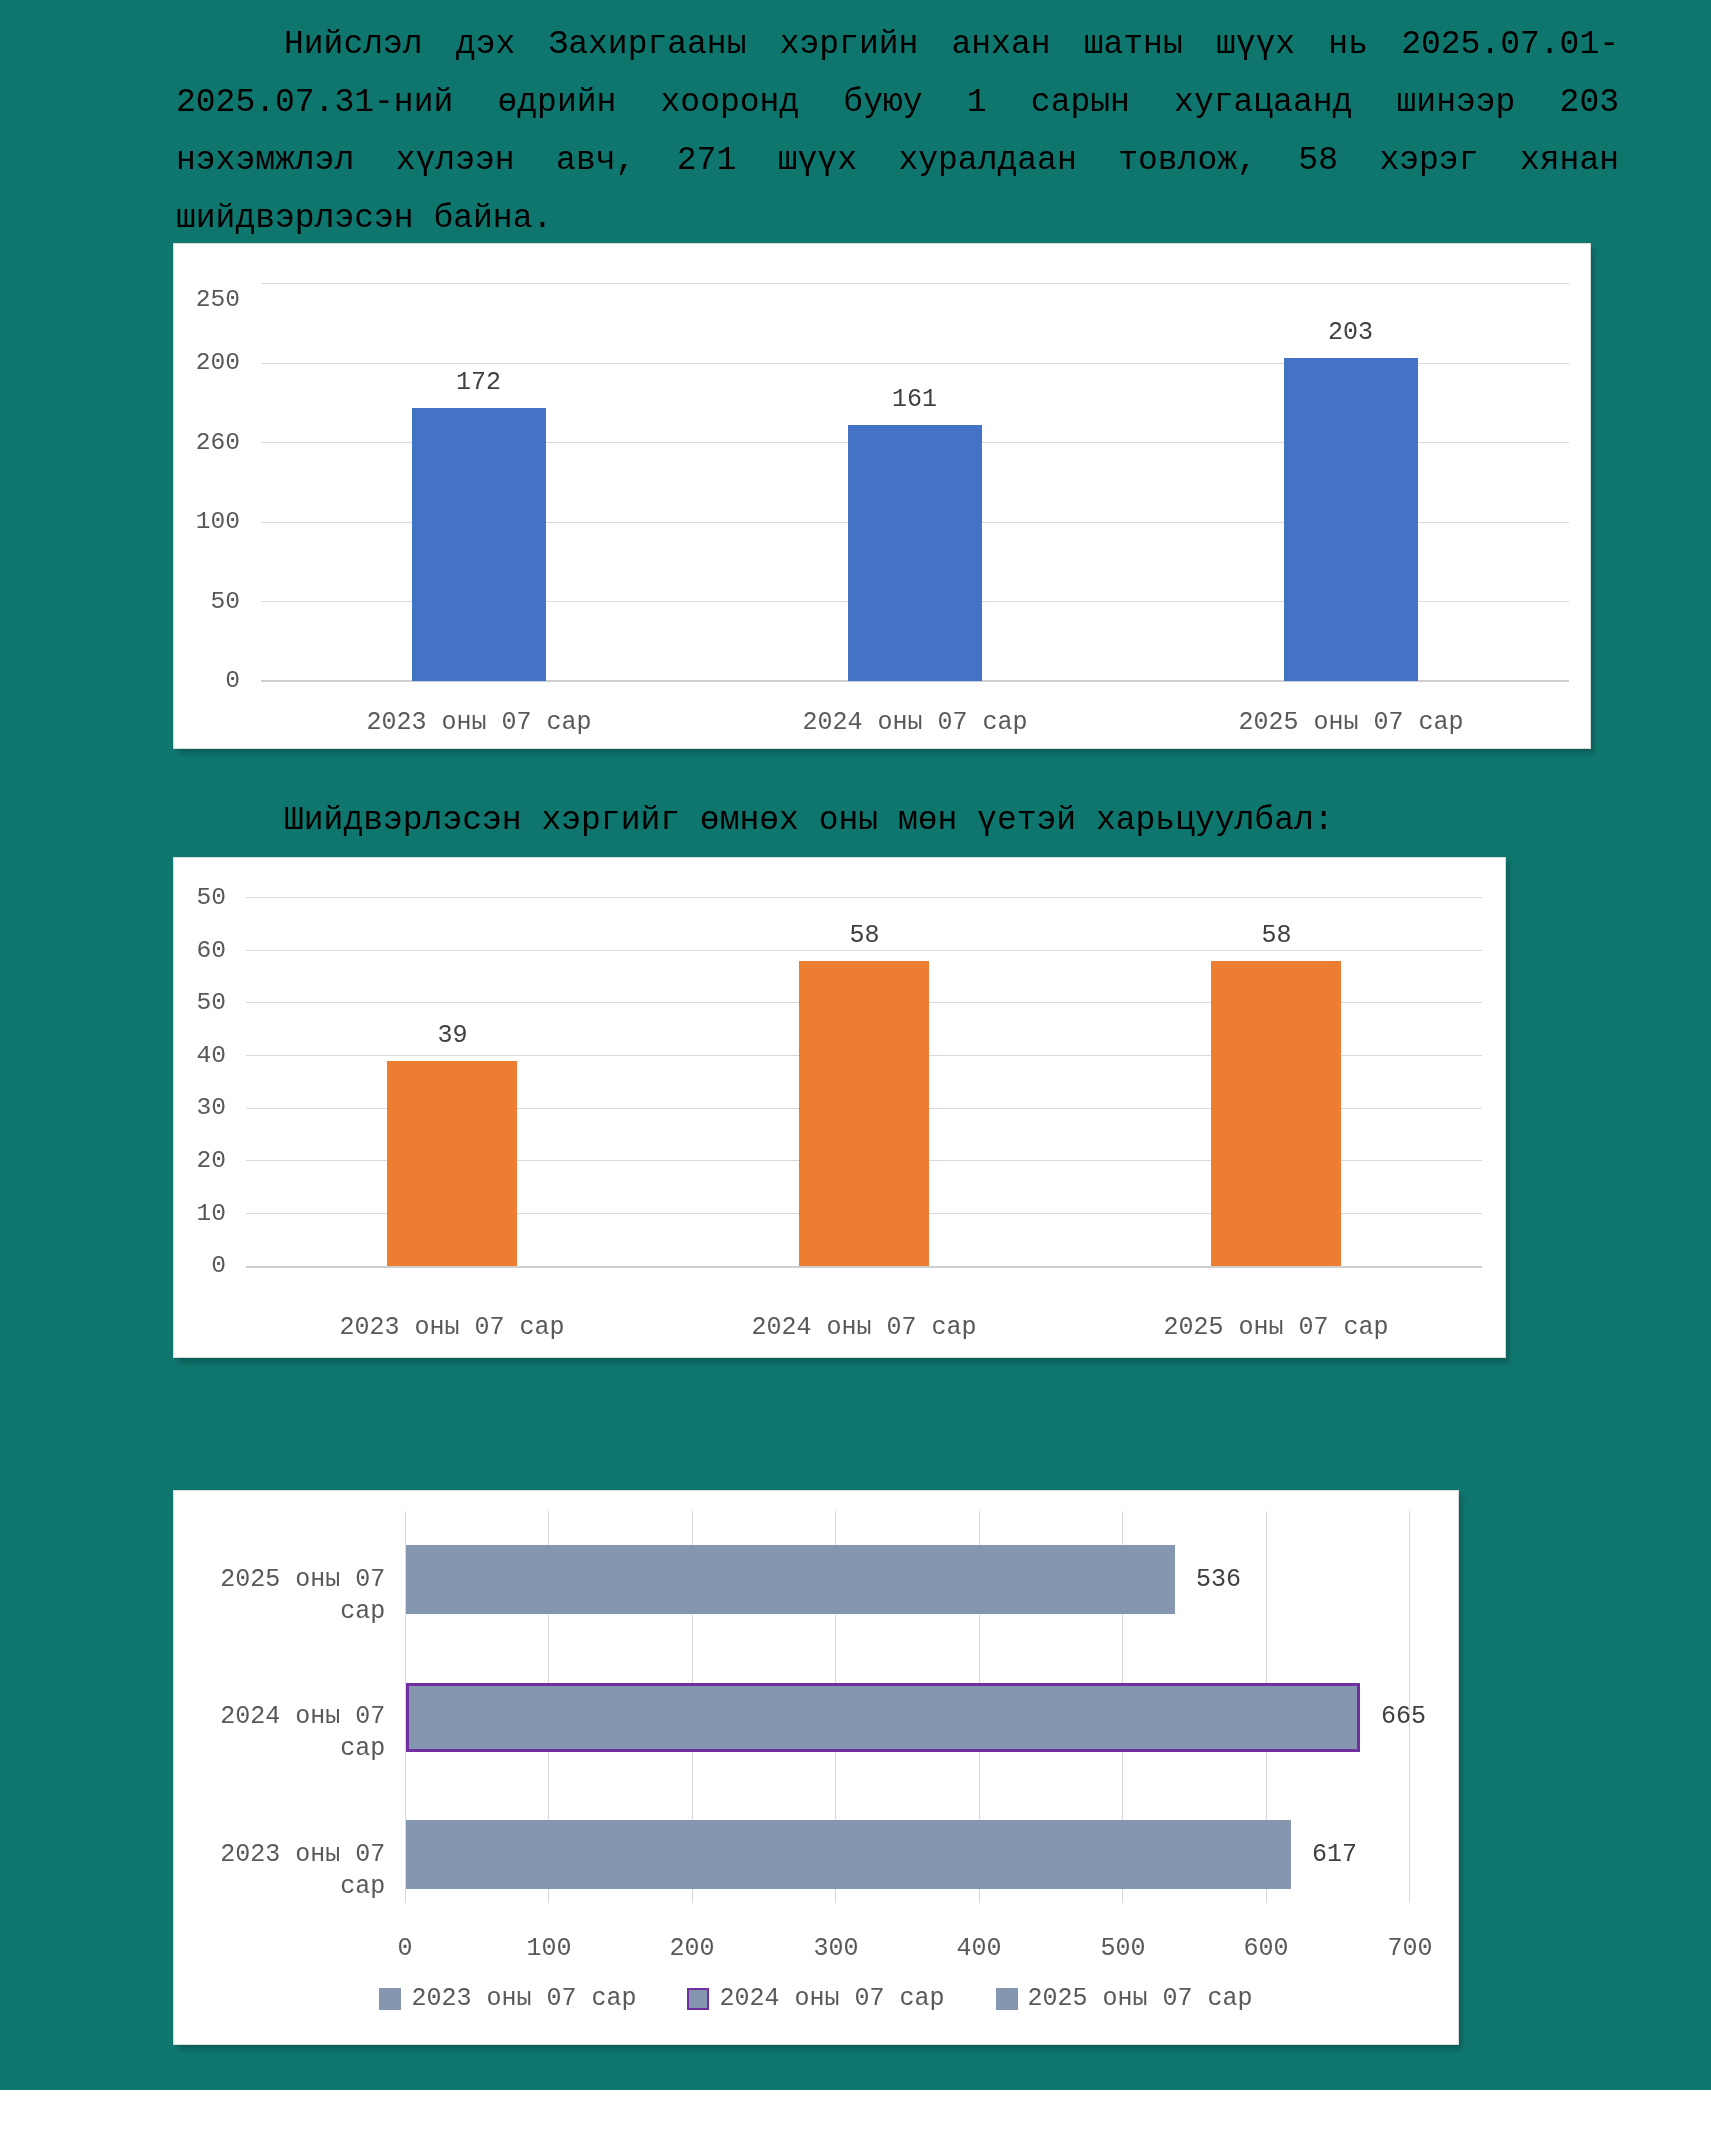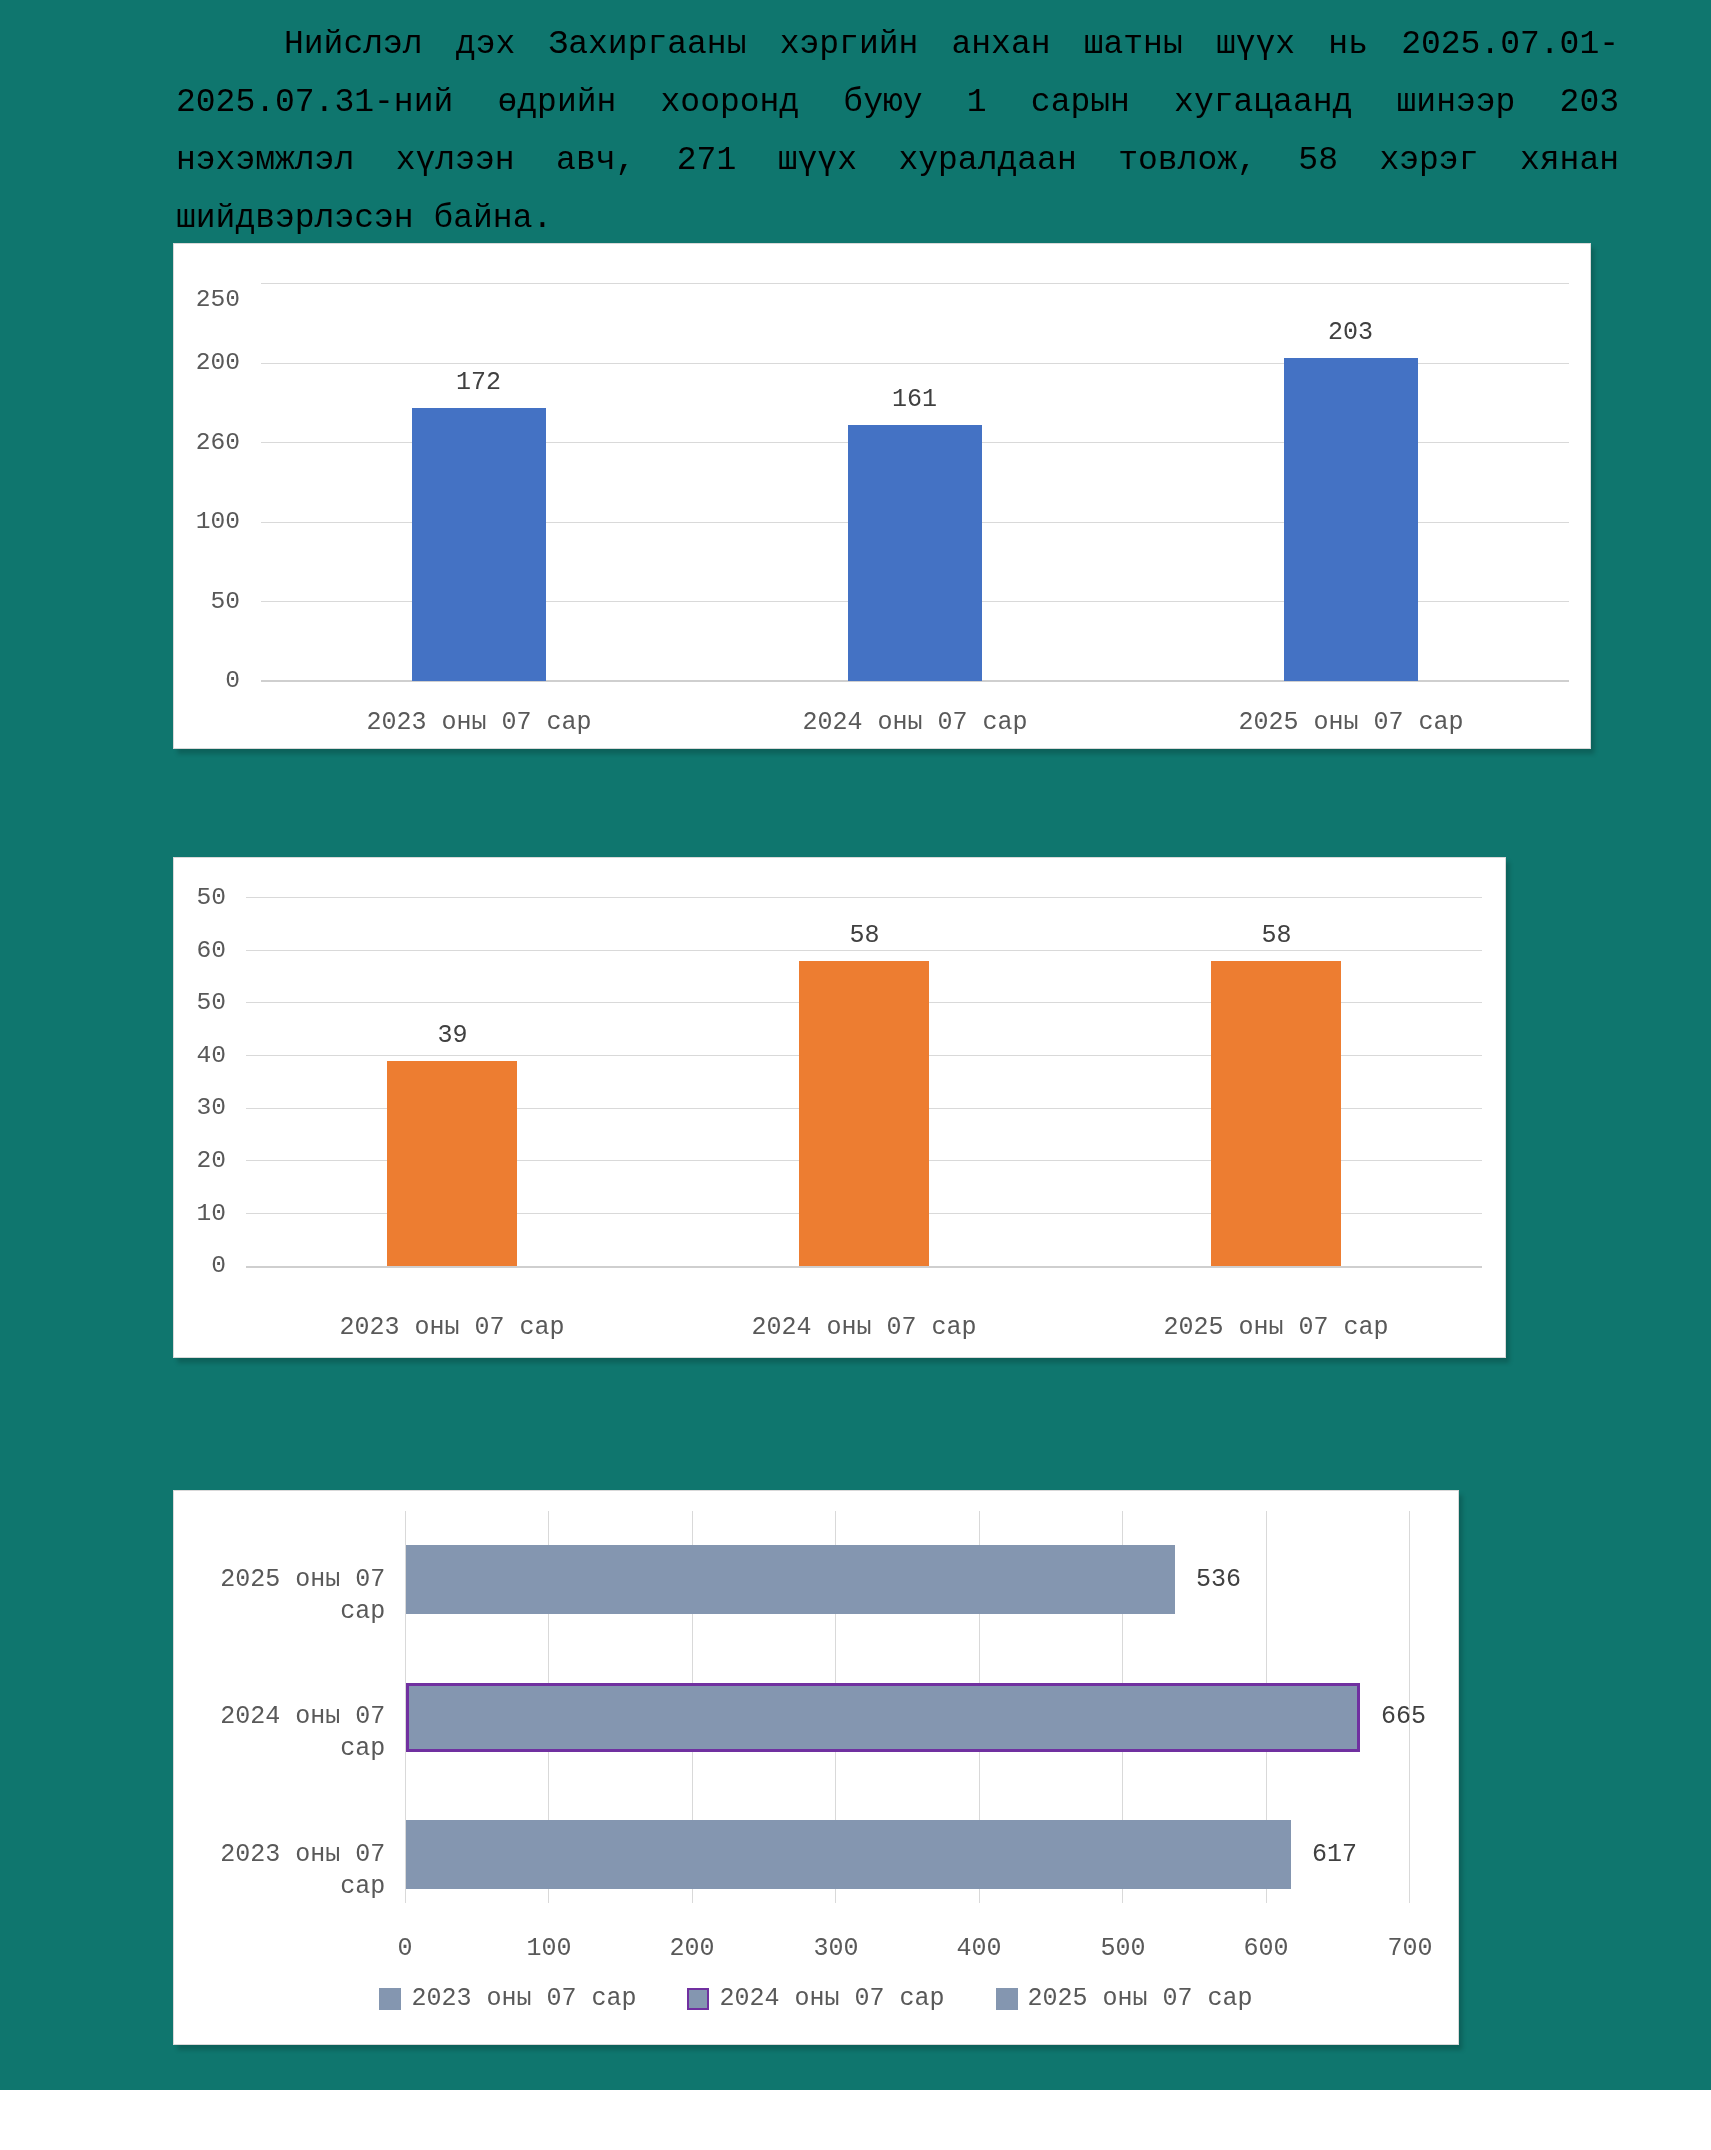--- a/index.html
+++ b/index.html
@@ -59,20 +59,21 @@
       <div class="value-label" style="left: 232px; width: 145px; top: 123px;">172</div>
       <div class="cat-label" style="left: 87px; width: 436px; top: 463px;">2023 оны 07 сар</div>
       <div class="vbar" style="left: 674px; top: 181px; width: 134px; height: 256px; background: rgb(68, 114, 196);"></div>
       <div class="value-label" style="left: 668px; width: 145px; top: 140px;">161</div>
       <div class="cat-label" style="left: 523px; width: 436px; top: 463px;">2024 оны 07 сар</div>
       <div class="vbar" style="left: 1110px; top: 114px; width: 134px; height: 323px; background: rgb(68, 114, 196);"></div>
       <div class="value-label" style="left: 1104px; width: 145px; top: 73px;">203</div>
       <div class="cat-label" style="left: 959px; width: 436px; top: 463px;">2025 оны 07 сар</div>
     </div>
 
+  <p class="para heading" style="top:792px">Шийдвэрлэсэн хэргийг өмнөх оны мөн үетэй харьцуулбал:</p>
 
   <div class="chart chart1">
       <div class="gridline-h" style="left: 72px; width: 1236px; top: 39px;"></div>
       <div class="ytick" style="left: 0px; width: 52px; top: 24px;">50</div>
       <div class="gridline-h" style="left: 72px; width: 1236px; top: 92px;"></div>
       <div class="ytick" style="left: 0px; width: 52px; top: 77px;">60</div>
       <div class="gridline-h" style="left: 72px; width: 1236px; top: 144px;"></div>
       <div class="ytick" style="left: 0px; width: 52px; top: 129px;">50</div>
       <div class="gridline-h" style="left: 72px; width: 1236px; top: 197px;"></div>
       <div class="ytick" style="left: 0px; width: 52px; top: 182px;">40</div>

